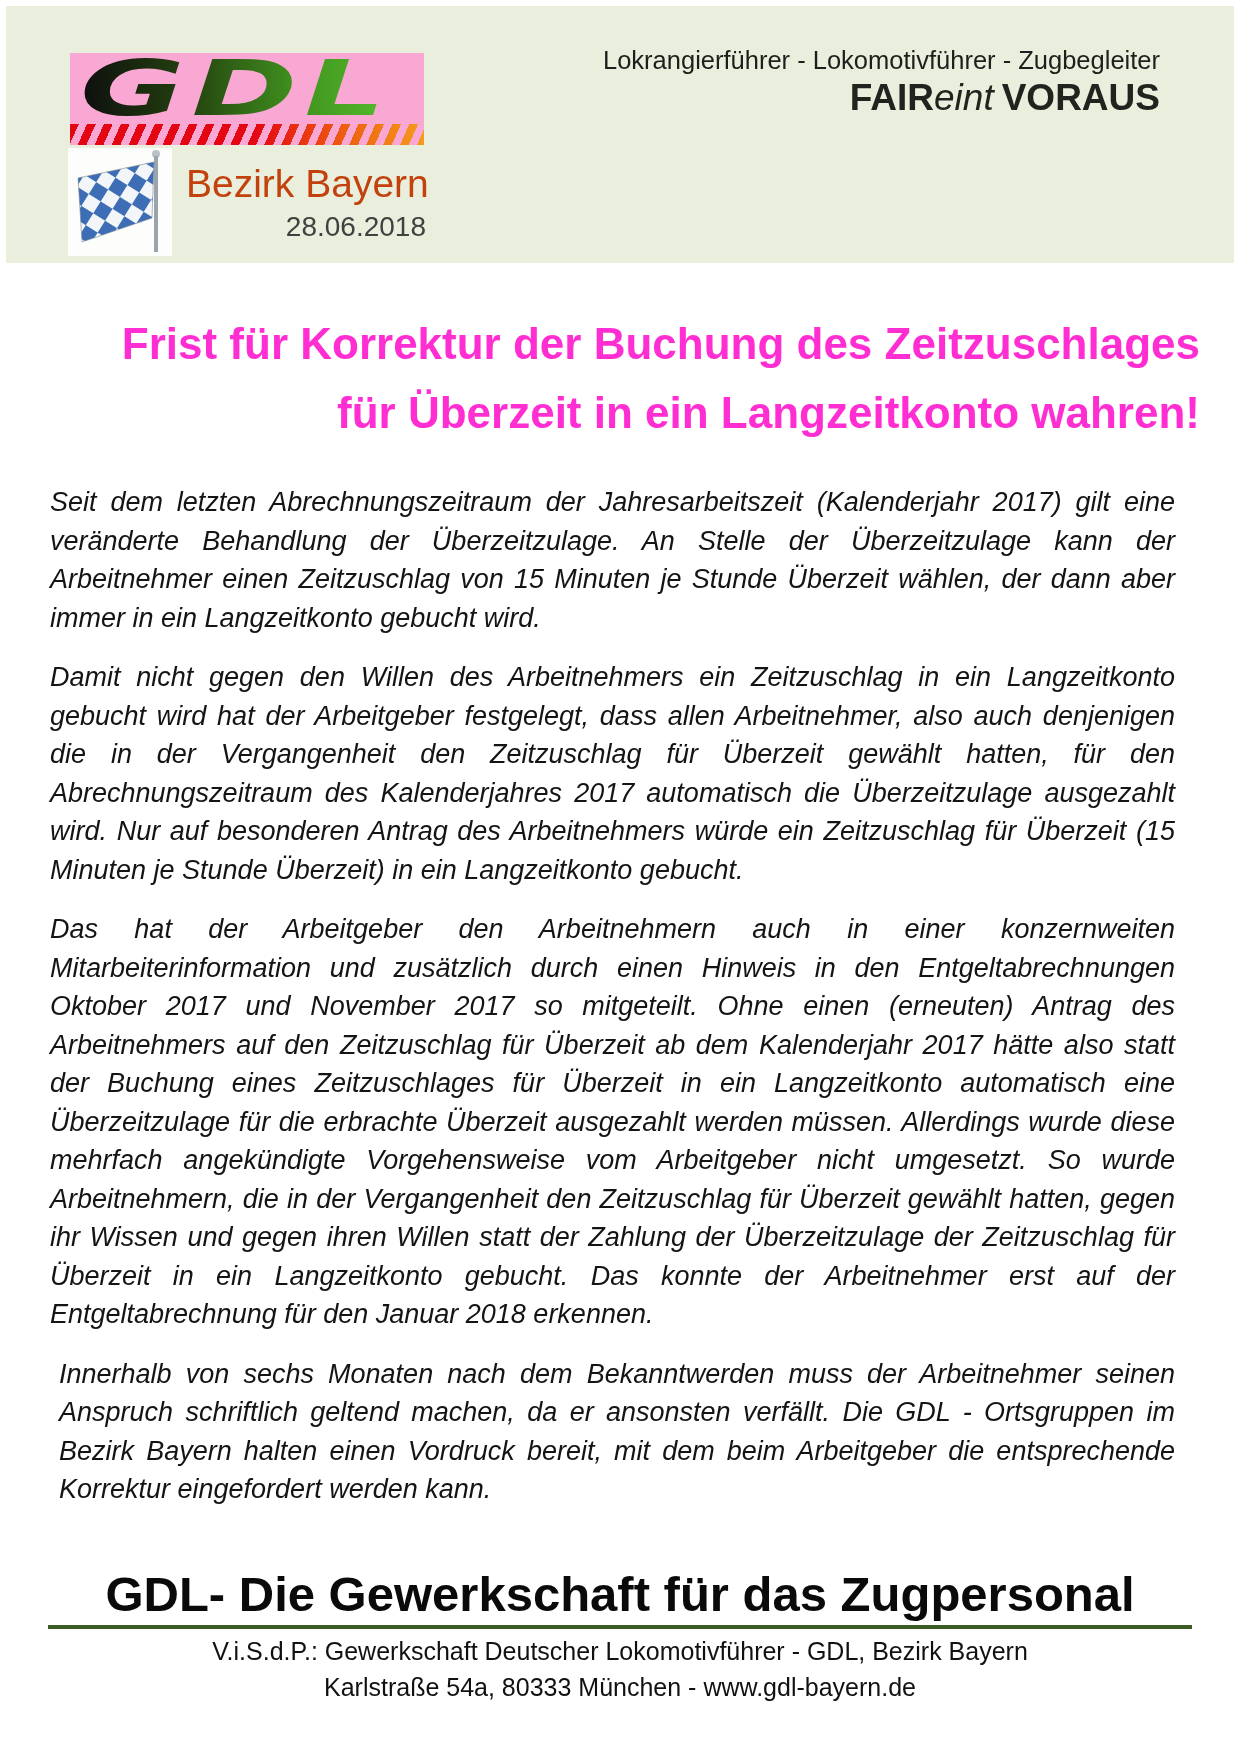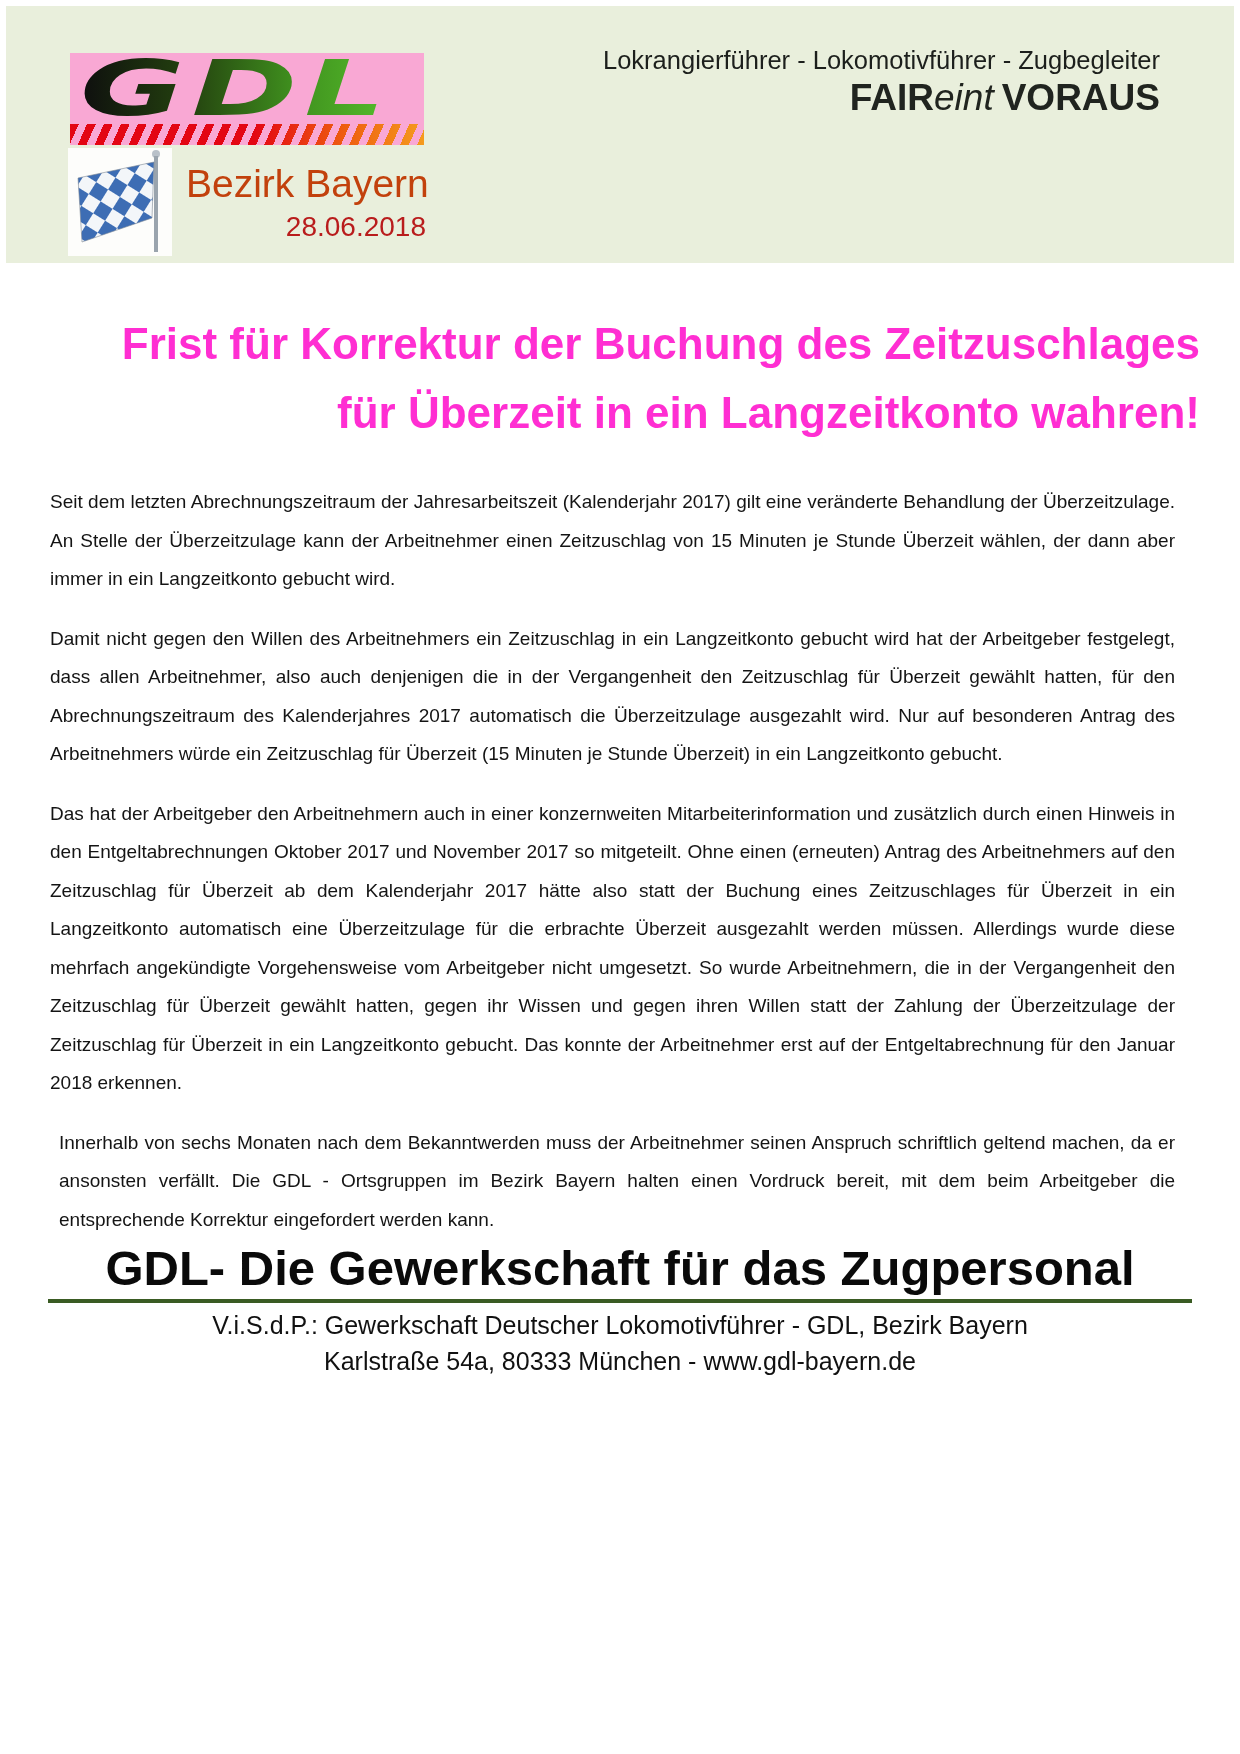--- a/index.html
+++ b/index.html
@@ -22,46 +22,47 @@
     position:absolute;left:0;bottom:0;width:354px;height:21px;
     background:linear-gradient(90deg,#e30613 0%,#e30613 52%,#ee5f10 78%,#f59b1e 100%);
     -webkit-mask:repeating-linear-gradient(114deg,#000 0 8px,transparent 8px 15.5px);
     mask:repeating-linear-gradient(114deg,#000 0 8px,transparent 8px 15.5px);
   }
   .flag-wrap{position:absolute;left:62px;top:142px;width:104px;height:108px;background:#fdfdfb;}
   .district-text{
     position:absolute;left:180px;top:154px;width:240px;text-align:right;
   }
   .district-name{font-size:39px;line-height:48px;color:#c2410c;white-space:nowrap;}
-  .district-date{font-size:28px;line-height:34px;color:#b91c1c;margin-top:2px;}
+  .district-date{font-size:28px;line-height:34px;color:#404040;margin-top:2px;}
 
   .header-right{
     position:absolute;right:74px;top:38px;text-align:right;color:#1c1f1c;
   }
   .header-right .roles{font-size:25.5px;line-height:33px;white-space:nowrap;}
   .slogan{margin-top:0;font-size:37px;line-height:42px;white-space:nowrap;color:#20241f;}
   .slogan b{font-weight:700;}
   .slogan i{font-weight:400;font-style:italic;margin-right:8px;}
 
   
   .doc-title{
     margin:46px 40px 0;text-align:right;
     font-size:44px;line-height:69px;font-weight:700;color:#ff2ed2;
   }
 
   
   .doc-body{margin:36px 65px 0 50px;}
   .doc-body p{
-    margin:0 0 21px 0;font-size:19px;line-height:38.5px;color:#141414;
+    margin:0 0 21px 0;font-size:27px;line-height:38.5px;color:#141414;
     text-align:justify;
+    font-style:italic;
   }
   .doc-body p:last-child{margin-bottom:0;margin-left:9px;}
 
   
-  .footer{}
+  .footer{margin-top:56px;}
   .footer-heading{
     margin:0 30px;text-align:center;font-size:49px;line-height:58px;font-weight:700;color:#0a0a0a;
     white-space:nowrap;
   }
   .footer-rule{
     margin:2px 48px 4px;height:4px;background:#3a5b23;border:none;
   }
   .footer-line{text-align:center;font-size:25px;line-height:36px;color:#111;}
 </style>
 </head>

